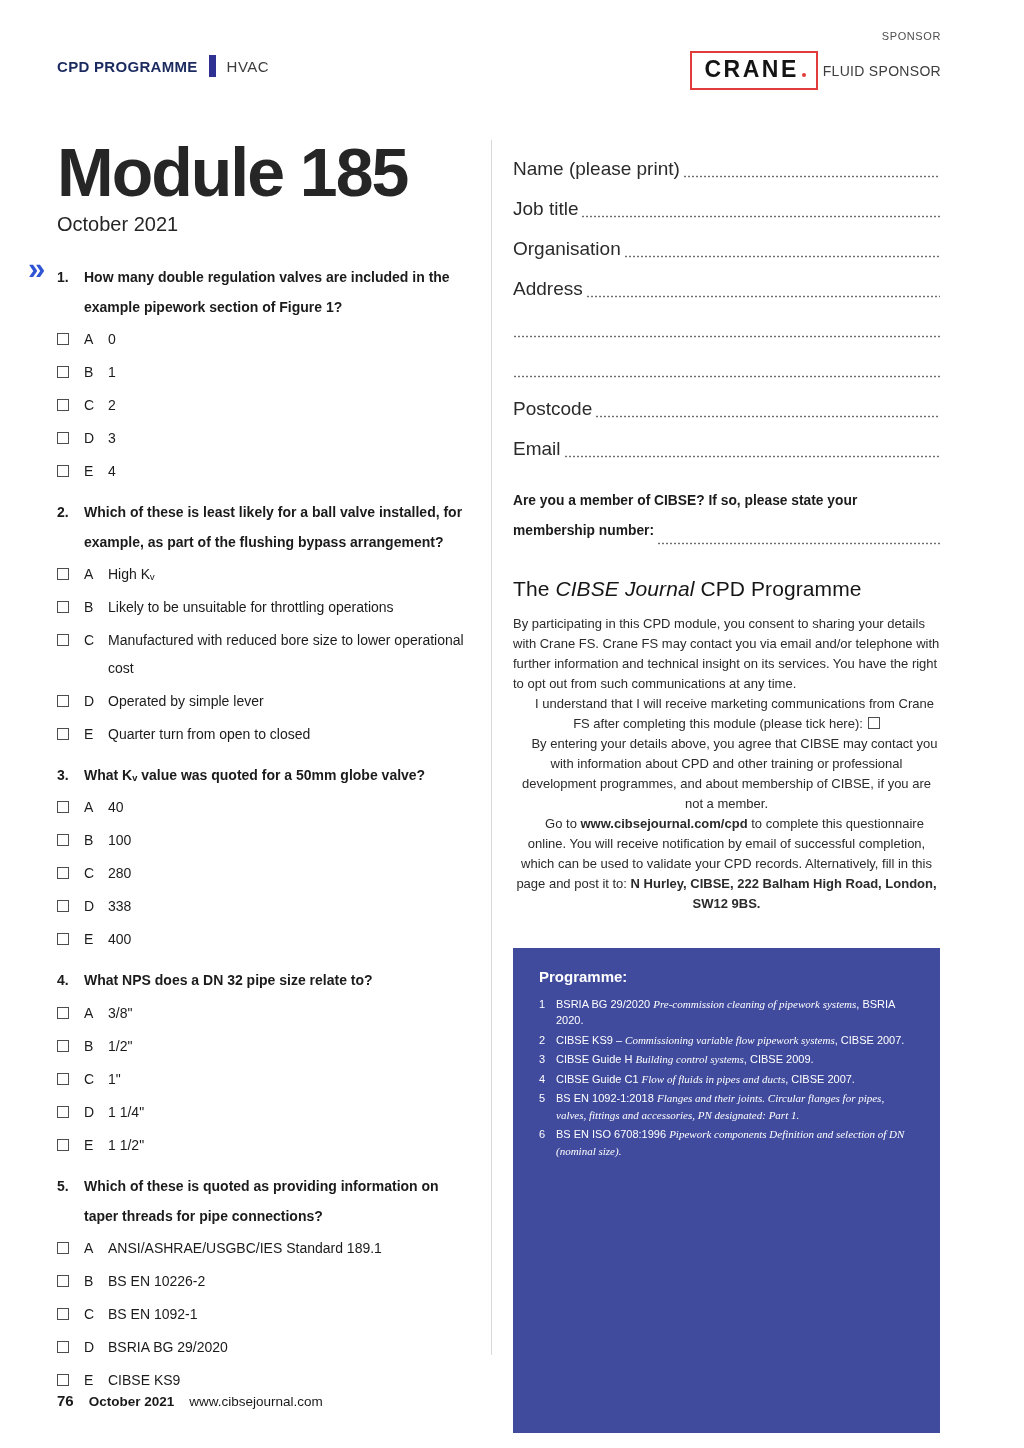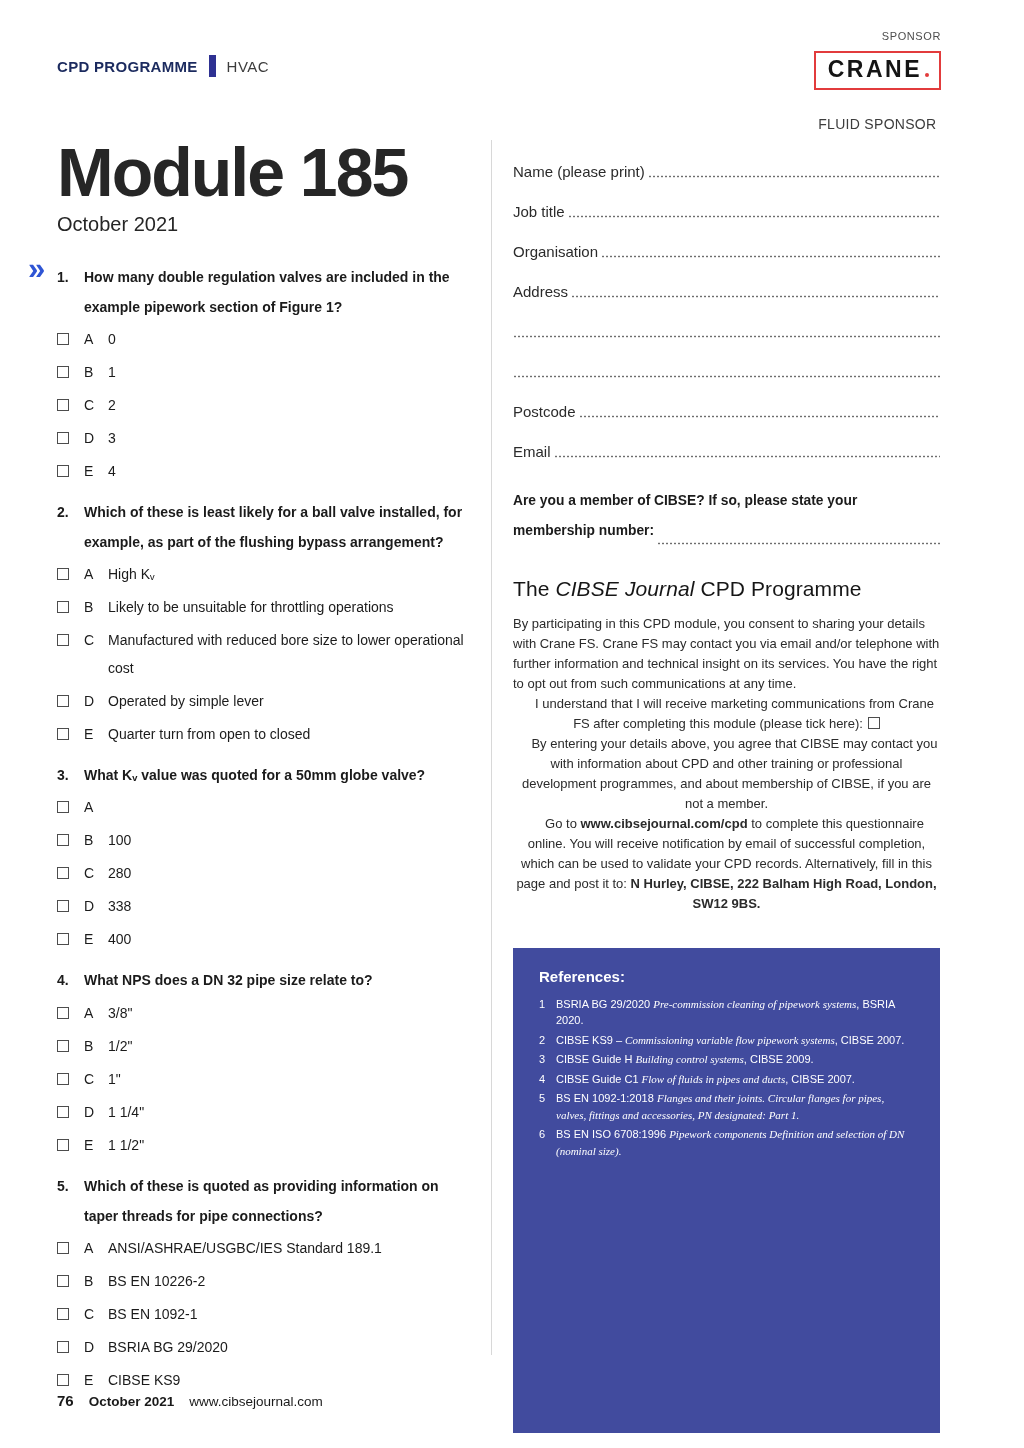--- a/index.html
+++ b/index.html
@@ -12,21 +12,21 @@
   .page { position:relative; width:1024px; height:1448px; background:#fff; overflow:hidden; }
 
   
   .header-left { position:absolute; left:57px; top:55px; display:flex; align-items:center; gap:11px; }
   .cpd-label { font-size:15px; font-weight:bold; color:#1b2a5e; letter-spacing:.3px; }
   .header-bar { width:7px; height:22px; background:#2e3192; display:inline-block; }
   .hvac-label { font-size:15px; color:#3d3d3d; letter-spacing:.5px; }
 
   .header-right { position:absolute; right:83px; top:30px; text-align:right; }
   .sponsor-label { font-size:11px; letter-spacing:.6px; color:#4d4d4d;text-align:right; }
-  .sponsor-row { display:flex; align-items:center; gap:26px; margin-top:9px;flex-direction:column; }
+  .sponsor-row { display:flex; align-items:center; gap:5px; margin-top:9px; }
   .crane-box { border:2px solid #e23b3c; padding:3px 10px 5px 12px; font-weight:bold; font-size:23px; letter-spacing:2.5px; color:#141414; background:#fff; display:inline-flex; align-items:baseline; }
   .crane-dot { display:inline-block; width:4px; height:4px; border-radius:50%; background:#e23b3c; margin-left:3px; }
   .fluid-systems { font-size:14px; color:#3d3d3d; letter-spacing:.3px; }
 
   
   .divider { position:absolute; left:491px; top:140px; width:1px; height:1215px; background:#d8d8d8; }
   .col-left { position:absolute; left:57px; top:138px; width:412px; }
   .col-right { position:absolute; left:513px; top:140px; width:427px; }
 
   
@@ -39,21 +39,21 @@
   .q-head { display:flex; font-weight:bold; font-size:14px; line-height:2.15; color:#1b1b1b; }
   .q-num { width:27px; flex:none; }
   .q-text { flex:1; }
   .q-options { margin-top:3px; }
   .option { display:flex; align-items:flex-start; font-size:14px; line-height:2.0; margin-bottom:5px; color:#1b1b1b; }
   .checkbox { width:12px; height:12px; border:1.4px solid #4d4d4d; flex:none; margin-top:8px; background:#fff; }
   .opt-letter { width:24px; flex:none; margin-left:15px; }
   .opt-text { flex:1; }
 
   
-  .form-row { display:flex; align-items:flex-end; height:40px; font-size:15px; color:#2b2b2b; }
+  .form-row { display:flex; align-items:flex-end; height:40px; font-size:19px; color:#2b2b2b; }
   .form-label { white-space:nowrap; padding-right:3px; }
   .leader { flex:1; height:6px; margin-bottom:2px;
     background-image:radial-gradient(circle,#6e6e6e 1px,transparent 1.15px);
     background-size:4px 3px; background-repeat:repeat-x; background-position:0 100%; }
 
   .member { margin-top:26px; font-weight:bold; font-size:13.8px; line-height:2.2; color:#1b1b1b; }
   .member-line2 { display:flex; align-items:flex-end; }
   .member-line2 .form-label { font-weight:bold; }
 
   .cpd-heading { margin-top:30px; font-size:21px; color:#161616; letter-spacing:.1px; }
@@ -178,20 +178,21 @@
 
       <div class="question">
         <div class="q-head">
           <span class="q-num">3.</span>
           <span class="q-text">What Kᵥ value was quoted for a 50mm globe valve?</span>
         </div>
         <div class="q-options">
           <div class="option">
             <span class="checkbox"></span>
             <span class="opt-letter">A</span>
+            <span class="opt-text">40</span>
           </div>
           <div class="option">
             <span class="checkbox"></span>
             <span class="opt-letter">B</span>
             <span class="opt-text">100</span>
           </div>
           <div class="option">
             <span class="checkbox"></span>
             <span class="opt-letter">C</span>
             <span class="opt-text">280</span>
@@ -324,21 +325,21 @@
     <div class="cpd-heading"><span>The </span><span class="ital">CIBSE Journal</span><span> CPD Programme</span></div>
 
     <div class="cpd-body">
       <p>By participating in this CPD module, you consent to sharing your details with Crane FS. Crane FS may contact you via email and/or telephone with further information and technical insight on its services. You have the right to opt out from such communications at any time.</p>
       <p class="indent"><span>I understand that I will receive marketing communications from Crane FS after completing this module (please tick here):</span><span class="tick-box"></span></p>
       <p class="indent">By entering your details above, you agree that CIBSE may contact you with information about CPD and other training or professional development programmes, and about membership of CIBSE, if you are not a member.</p>
       <p class="indent"><span>Go to </span><span class="bold">www.cibsejournal.com/cpd</span><span> to complete this questionnaire online. You will receive notification by email of successful completion, which can be used to validate your CPD records. Alternatively, fill in this page and post it to: </span><span class="bold">N Hurley, CIBSE, 222 Balham High Road, London, SW12 9BS.</span></p>
     </div>
 
     <div class="references">
-      <div class="ref-title">References:</div>
+      <div class="ref-title">Programme:</div>
 
       <div class="ref-item">
         <span class="ref-num">1</span>
         <span class="ref-text"><span>BSRIA BG 29/2020 </span><span class="ital">Pre-commission cleaning of pipework systems</span><span>, BSRIA 2020.</span></span>
       </div>
       <div class="ref-item">
         <span class="ref-num">2</span>
         <span class="ref-text"><span>CIBSE KS9 – </span><span class="ital">Commissioning variable flow pipework systems</span><span>, CIBSE 2007.</span></span>
       </div>
       <div class="ref-item">

